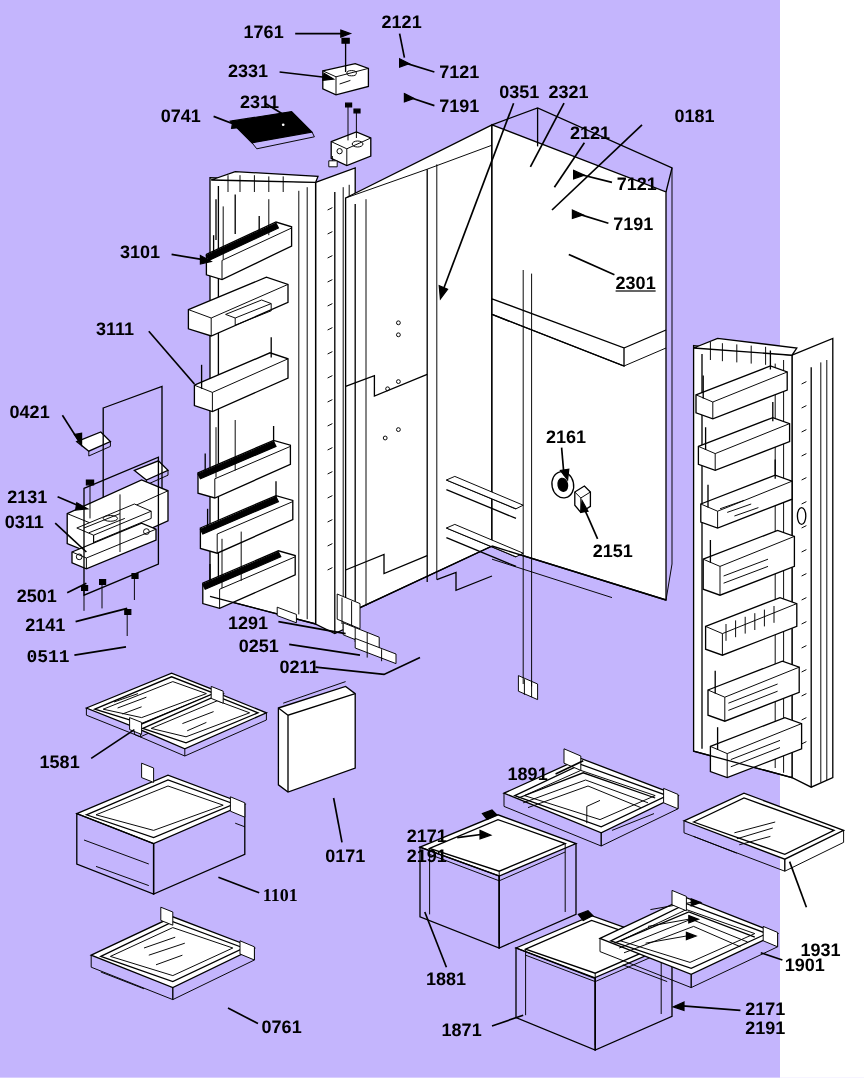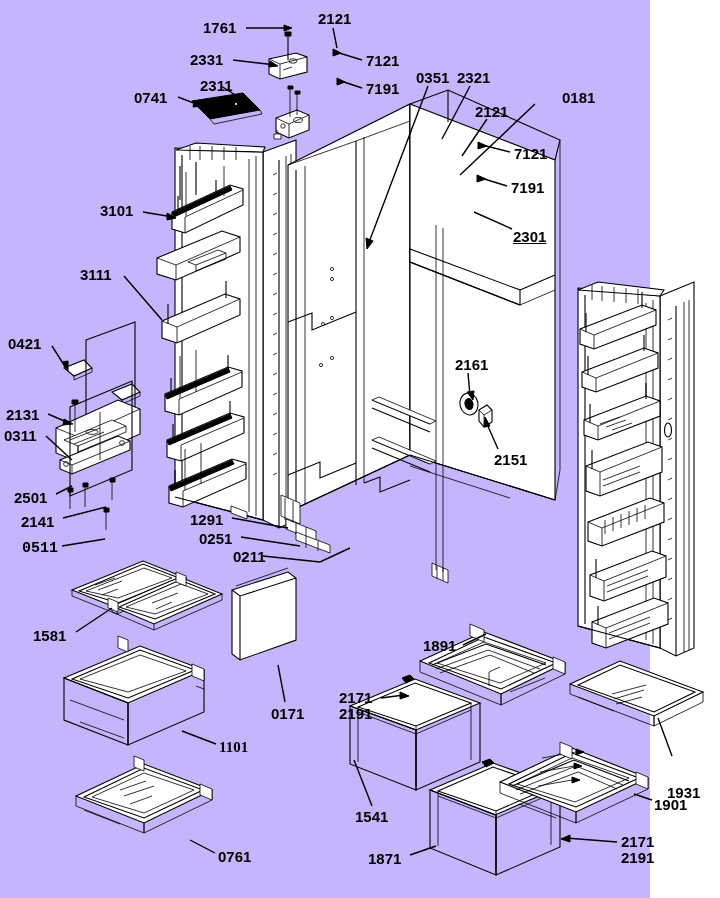--- a/index.html
+++ b/index.html
@@ -621,19 +621,19 @@
 <div class="lbl" style="left:22px;top:541px;font-family:Liberation Mono, monospace;">0511</div>
 <div class="lbl" style="left:221px;top:549px;margin-left:12px;">0211</div>
 <div class="lbl" style="left:33px;top:628px;">1581</div>
 <div class="lbl" style="left:423px;top:638px;">1891</div>
 <div class="lbl" style="left:339px;top:690px;">2171</div>
 <div class="lbl" style="left:339px;top:706px;">2191</div>
 <div class="lbl" style="left:271px;top:706px;">0171</div>
 <div class="lbl" style="left:219px;top:740px;font-family:Liberation Serif, serif;">1101</div>
 <div class="lbl" style="left:667px;top:760px;margin-top:25px;">1931</div>
 <div class="lbl" style="left:654px;top:797px;">1901</div>
-<div class="lbl" style="left:355px;top:809px;">1541</div>
+<div class="lbl" style="left:355px;top:809px;">1881</div>
 <div class="lbl" style="left:621px;top:834px;">2171</div>
 <div class="lbl" style="left:218px;top:849px;">0761</div>
 <div class="lbl" style="left:368px;top:851px;">1871</div>
 <div class="lbl" style="left:621px;top:850px;">2191</div>
 
 </div>
 
 </body></html>

